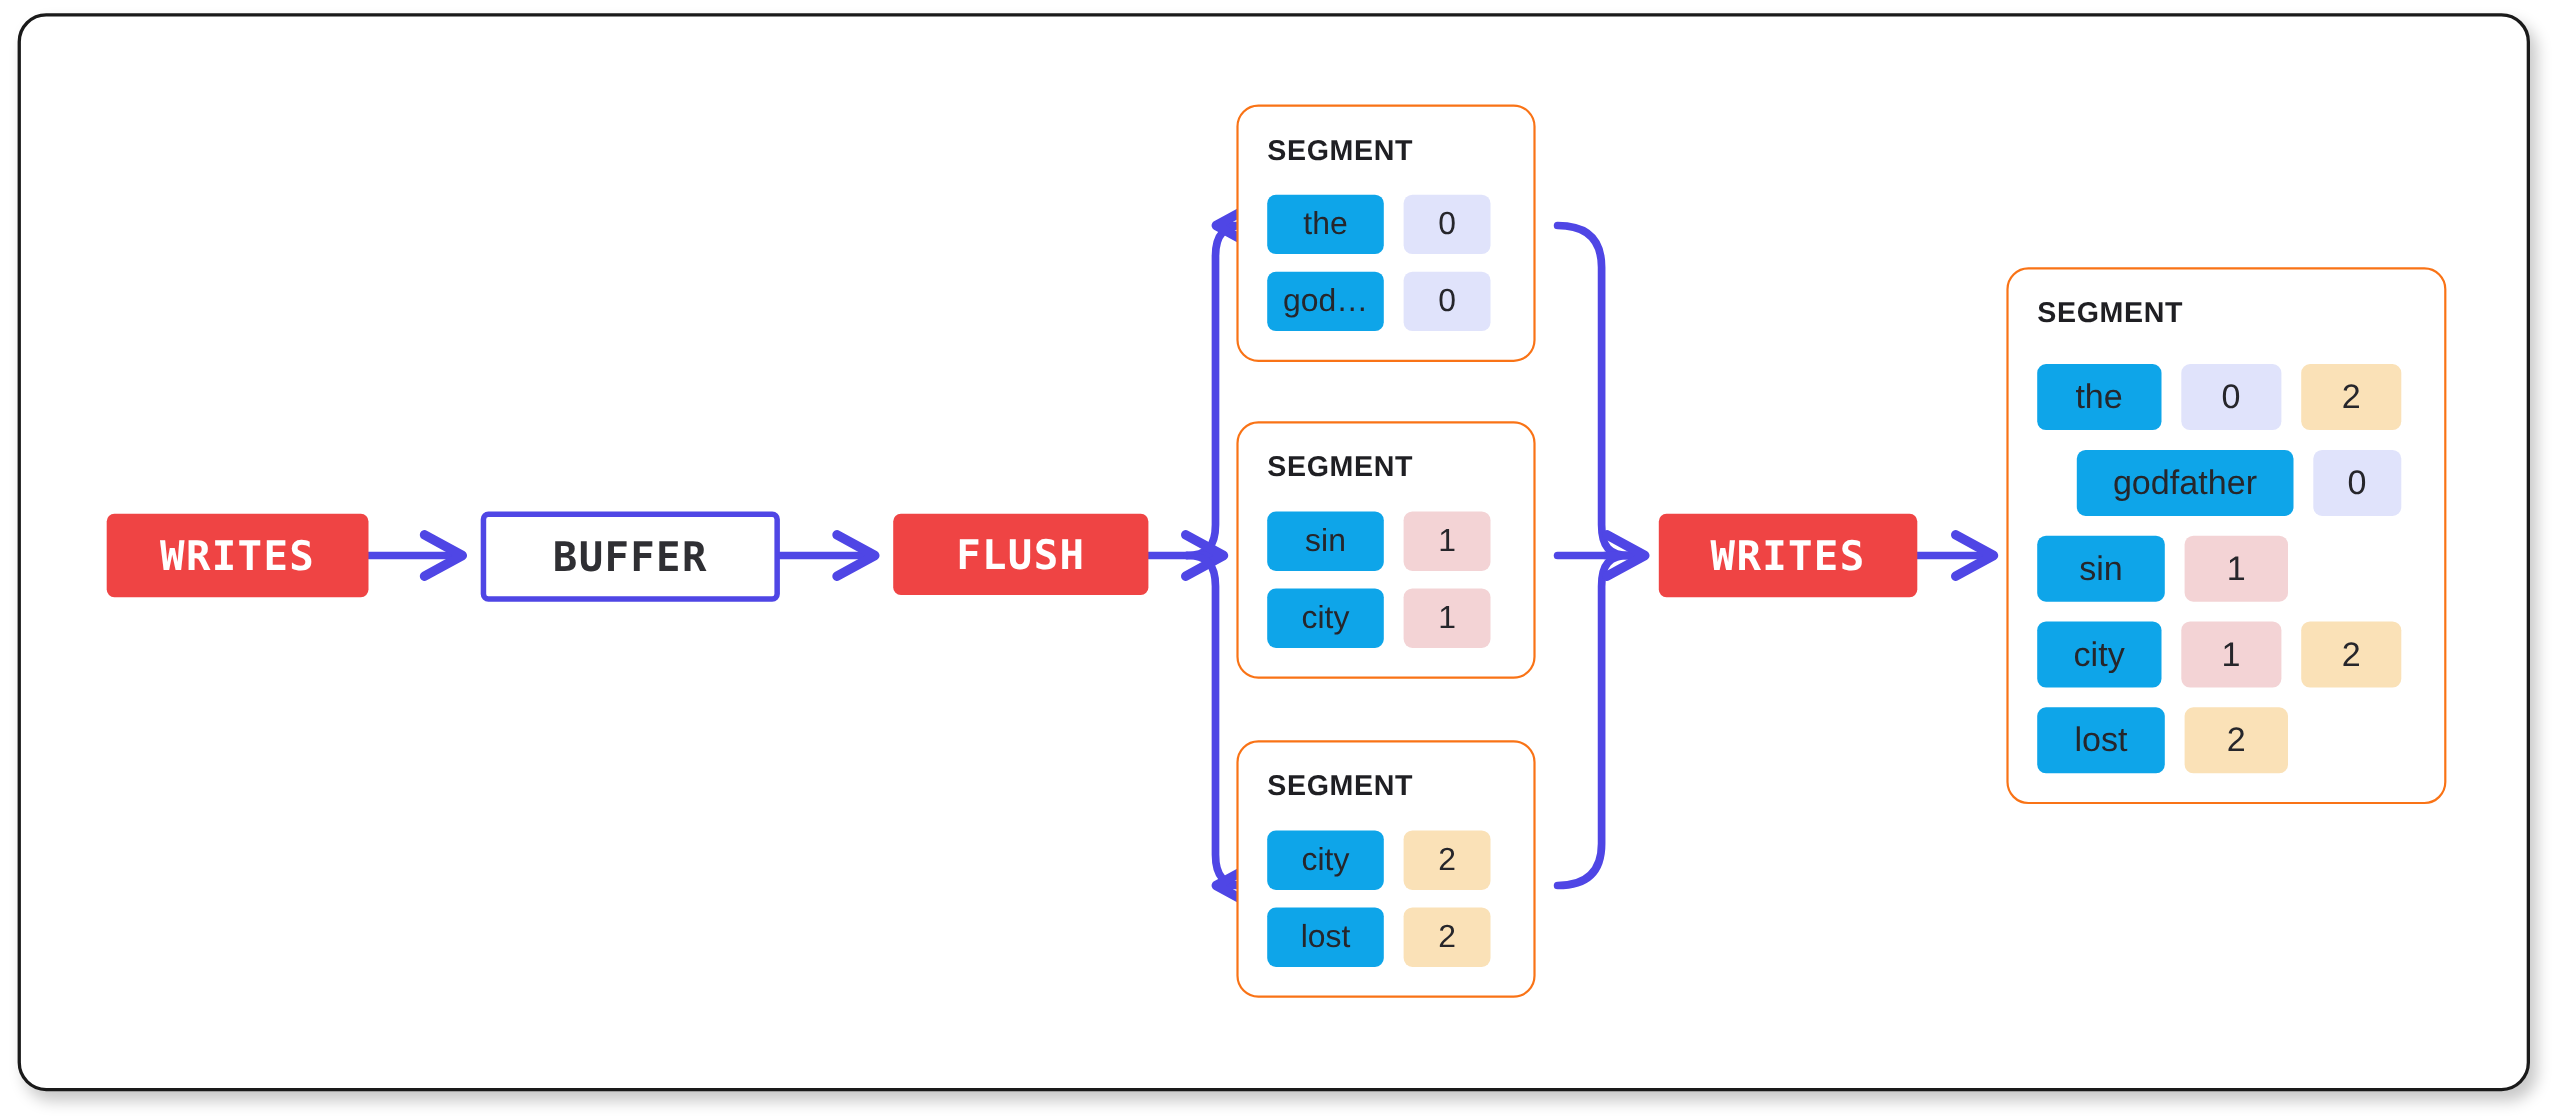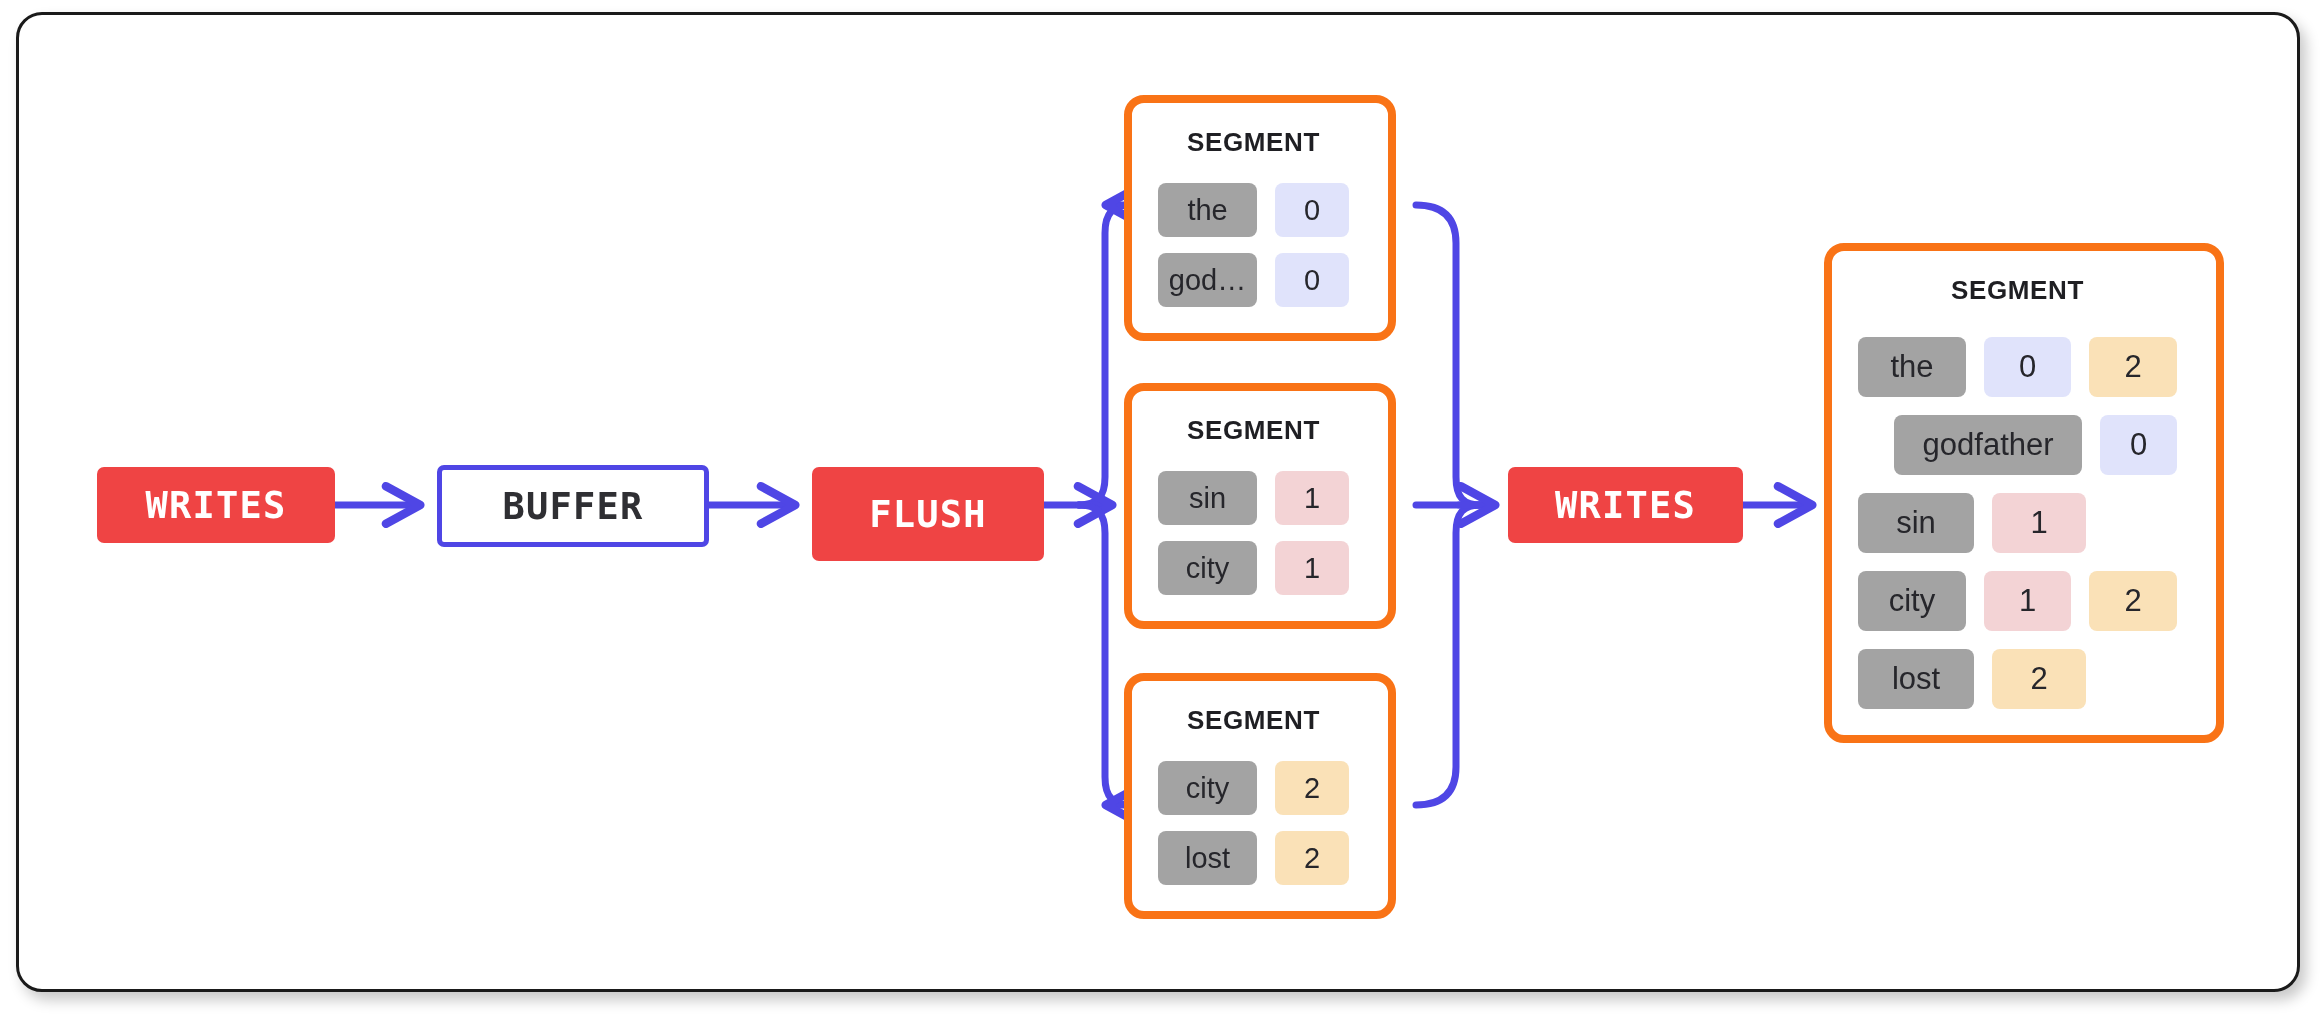--- a/index.html
+++ b/index.html
@@ -34,32 +34,31 @@
     font-weight:bold;
     letter-spacing:1.2px;
     box-sizing:border-box;
     white-space:nowrap;
   }
   .stage.solid{background:#ef4444;color:#ffffff;}
   .stage.outline{background:#ffffff;color:#2f2f33;border:5px solid #4f46e5;}
 
   #stage-writes{left:78px;  top:452px; width:238px; height:76px; font-size:37px;}
   #stage-buffer{left:418px; top:450px; width:272px; height:82px; font-size:37px;text-align:center;}
-  #stage-flush{ left:793px; top:452px; width:232px; height:94px; font-size:37px;}
+  #stage-flush{ left:793px; top:452px; width:232px; height:74px; font-size:37px;}
   #stage-merge{ left:1489px;top:452px; width:235px; height:76px; font-size:37px;}
 
   
   .segment{
     position:absolute;
     background:#ffffff;
-    border:8px solid #f97316;
+    border:2px solid #f97316;
     border-radius:20px;
     box-sizing:border-box;
     padding:26px 39px 26px 26px;
-    text-align:center;
   }
   .segment-title{
     font-family:"Liberation Sans",sans-serif;
     font-weight:bold;
     font-size:26px;
     letter-spacing:.6px;
     color:#1f1f23;
     margin:0 0 28px 0;
     line-height:1;
   }
@@ -69,21 +68,21 @@
   .chip{
     display:flex;align-items:center;justify-content:center;
     border-radius:8px;
     font-family:"Liberation Sans",sans-serif;
     font-size:29px;
     color:#26262b;
     height:54px;
     box-sizing:border-box;
     white-space:nowrap;
   }
-  .chip.key{background:#a3a3a3;width:110px;}
+  .chip.key{background:#0ea5e9;width:110px;}
   .chip.key.wide{width:222px;}
   .chip.val{width:82px;}
   .chip.val.lav  {background:#e0e3fb;}
   .chip.val.pink {background:#f3d3d5;}
   .chip.val.amber{background:#fae1b7;}
 
   
   #segment-0{left:1105px; top:80px;  width:272px;}
   #segment-1{left:1105px; top:368px; width:272px;}
   #segment-2{left:1105px; top:658px; width:272px;}

